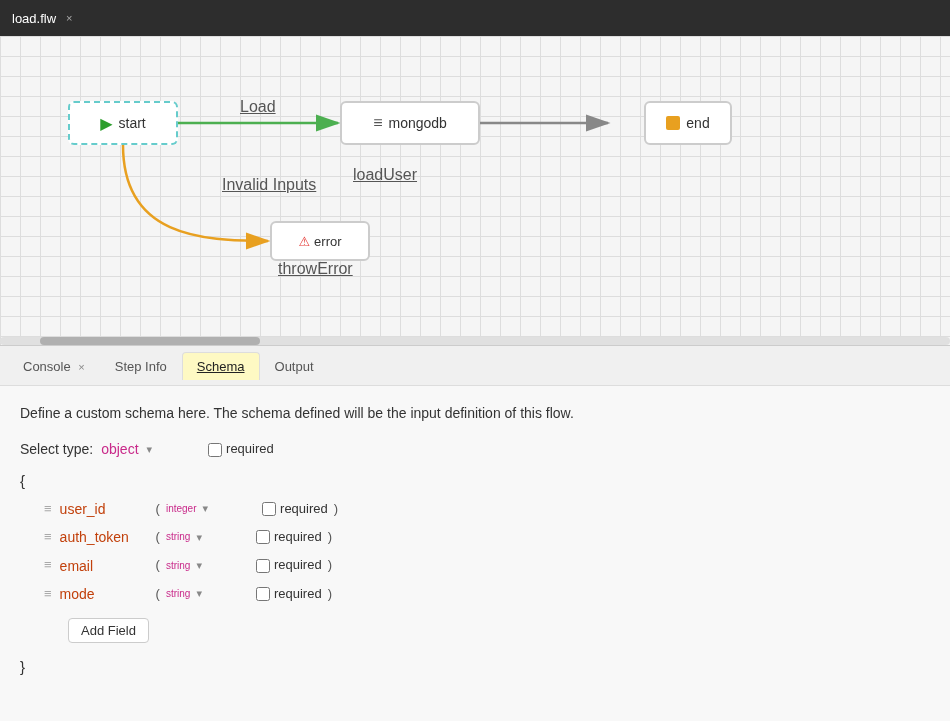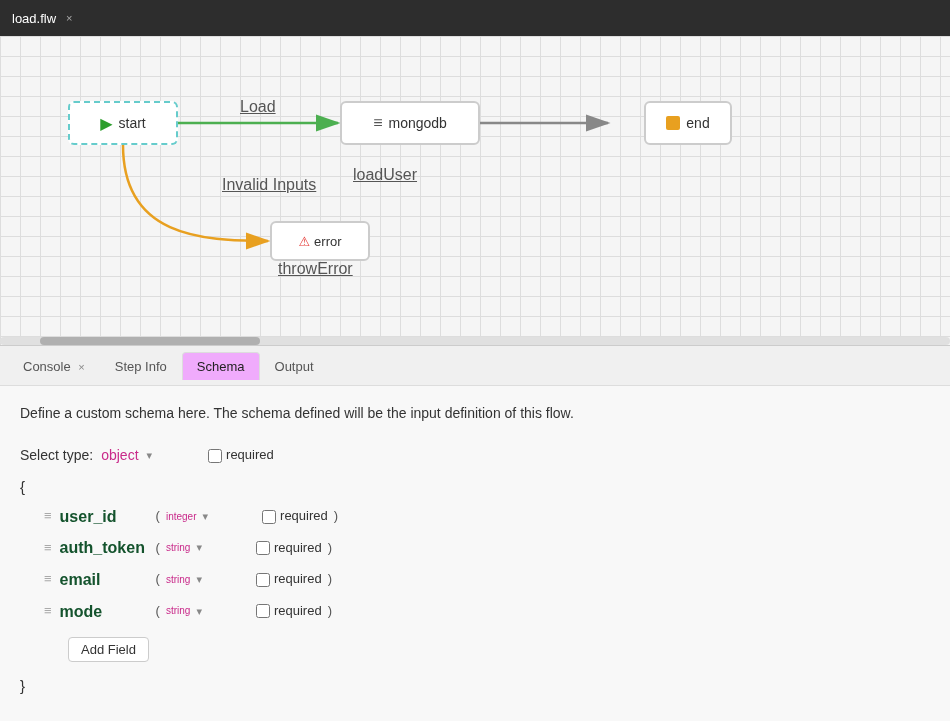--- a/index.html
+++ b/index.html
@@ -160,44 +160,45 @@
       padding: 6px 14px;
       font-size: 13px;
       color: #555;
       cursor: pointer;
       border-radius: 4px 4px 0 0;
       border: 1px solid transparent;
       border-bottom: none;
       background: transparent;
     }
     .tab-item.active {
-      background: #f0abfc;
+      background: #fef9c3;
       border-color: #ddd;
       border-bottom-color: #f8f8f8;
       color: #222;
       margin-bottom: -1px;
+      text-decoration: underline;
     }
     .tab-close {
       font-size: 11px;
       color: #888;
       margin-left: 4px;
     }
 
     
     .schema-content {
       padding: 16px 20px;
       flex: 1;
       overflow-y: auto;
       font-size: 14px;
       color: #333;
       line-height: 1.6;
     }
 
     .schema-desc {
-      margin-bottom: 20px;
+      margin-bottom: 14px;
       color: #333;
       font-size: 14px;
     }
 
     .select-type-row {
       display: flex;
       align-items: center;
       gap: 8px;
       margin-bottom: 8px;
     }
@@ -220,21 +221,21 @@
 
     .brace { color: #333; font-size: 15px; font-weight: 500; margin: 2px 0; }
 
     .field-row {
       display: flex;
       align-items: center;
       gap: 6px;
       padding: 3px 0 3px 24px;
     }
     .drag-icon { color: #aaa; font-size: 13px; margin-right: 2px; }
-    .field-name { color: #14532d; font-size: 16px; min-width: 90px; font-weight: bold; }
+    .field-name { color: #c2410c; font-size: 14px; min-width: 90px; }
     .paren { color: #555; font-size: 13px; }
     .field-type { color: #c92a8a; font-weight: 500; font-size: 10px; }
     .required-label { color: #333; font-size: 13px; }
 
     .add-field-btn {
       margin: 10px 12px 10px 24px;
       padding: 4px 12px;
       border: 1px solid #ccc;
       background: #fff;
       border-radius: 4px;

